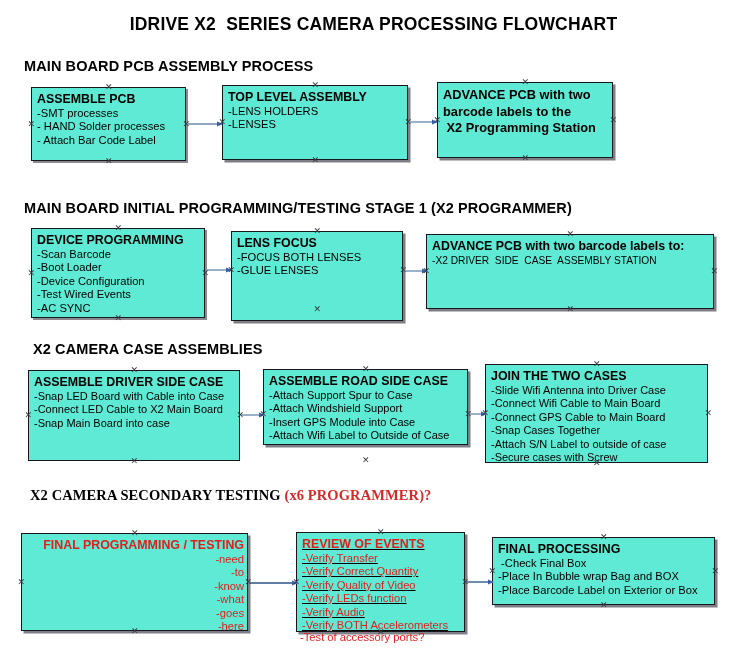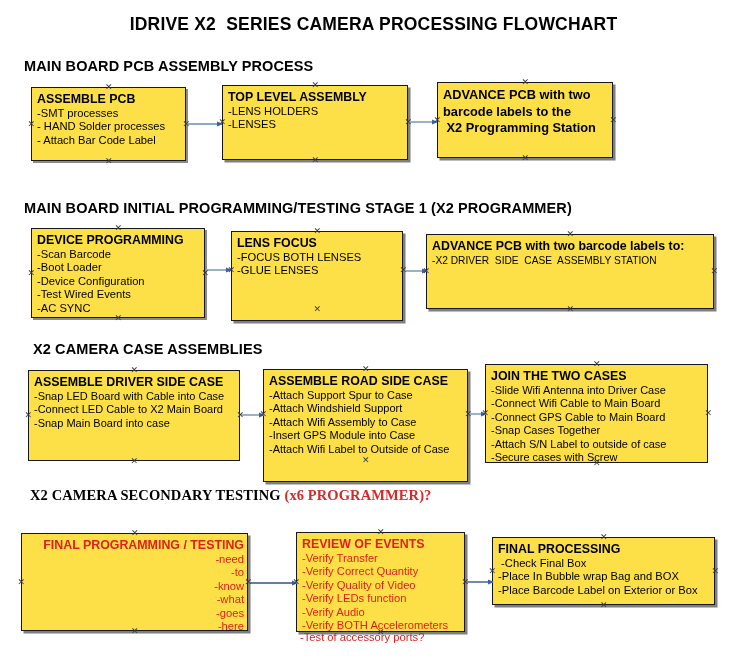--- a/index.html
+++ b/index.html
@@ -47,21 +47,21 @@
     letter-spacing: 0.1px;
   }
   .section-heading .accent {
     color: #d42a28;
   }
 
   
   .proc-box {
     position: absolute;
     box-sizing: border-box;
-    background: #fde047;
+    background: #5eead4;
     border: 1.3px solid #17171c;
     padding: 4px 3px 3px 5px;
   }
   .proc-box.shadowed {
     border-color: #17171c;
     box-shadow: 2px 2px 0 0 #8a8a92;
   }
   .proc-box.thick-grey {
     border: 1.3px solid #17171c;
     box-shadow: 2.5px 2.5px 0 0 #7e7e86;
@@ -178,25 +178,24 @@
 
   <div class="section-heading" style="left:33px; top:341px;">X2 CAMERA CASE ASSEMBLIES</div>
 
   <div class="proc-box l-md" style="left:28px; top:370px; width:212px; height:91px;">
     <div class="box-title">ASSEMBLE DRIVER SIDE CASE</div>
     <div class="box-line">-Snap LED Board with Cable into Case</div>
     <div class="box-line">-Connect LED Cable to X2 Main Board</div>
     <div class="box-line">-Snap Main Board into case</div>
   </div>
 
-  <div class="proc-box thick-grey l-md" style="left:263px; top:369px; width:205px; height:113px;">
+  <div class="proc-box thick-grey l-md" style="left:263px; top:369px; width:205px; height:76px;">
     <div class="box-title">ASSEMBLE ROAD SIDE CASE</div>
     <div class="box-line">-Attach Support Spur to Case</div>
     <div class="box-line">-Attach Windshield Support</div>
-    <div class="box-line">-Attach Wifi Assembly to Case</div>
     <div class="box-line">-Insert GPS Module into Case</div>
     <div class="box-line">-Attach Wifi Label to Outside of Case</div>
   </div>
 
   <div class="proc-box l-md" style="left:485px; top:364px; width:223px; height:99px;">
     <div class="box-title">JOIN THE TWO CASES</div>
     <div class="box-line">-Slide Wifi Antenna into Driver Case</div>
     <div class="box-line">-Connect Wifi Cable to Main Board</div>
     <div class="box-line">-Connect GPS Cable to Main Board</div>
     <div class="box-line">-Snap Cases Together</div>
@@ -209,21 +208,21 @@
   <div class="proc-box red thick-grey" style="left:21px; top:533px; width:227px; height:98px;text-align:right;">
     <div class="box-title">FINAL PROGRAMMING / TESTING</div>
     <div class="box-line">-need</div>
     <div class="box-line">-to</div>
     <div class="box-line">-know</div>
     <div class="box-line">-what</div>
     <div class="box-line">-goes</div>
     <div class="box-line">-here</div>
   </div>
 
-  <div class="proc-box red thick-grey" style="left:296px; top:532px; width:169px; height:100px;">
+  <div class="proc-box red thick-grey" style="left:296px; top:532px; width:169px; height:100px;text-decoration:underline;">
     <div class="box-title">REVIEW OF EVENTS</div>
     <div class="box-line">-Verify Transfer</div>
     <div class="box-line">-Verify Correct Quantity</div>
     <div class="box-line">-Verify Quality of Video</div>
     <div class="box-line">-Verify LEDs function</div>
     <div class="box-line">-Verify Audio</div>
     <div class="box-line">-Verify BOTH Accelerometers</div>
   </div>
 
   <div class="overflow-line" style="left:300px; top:631px;">-Test of accessory ports?</div>

